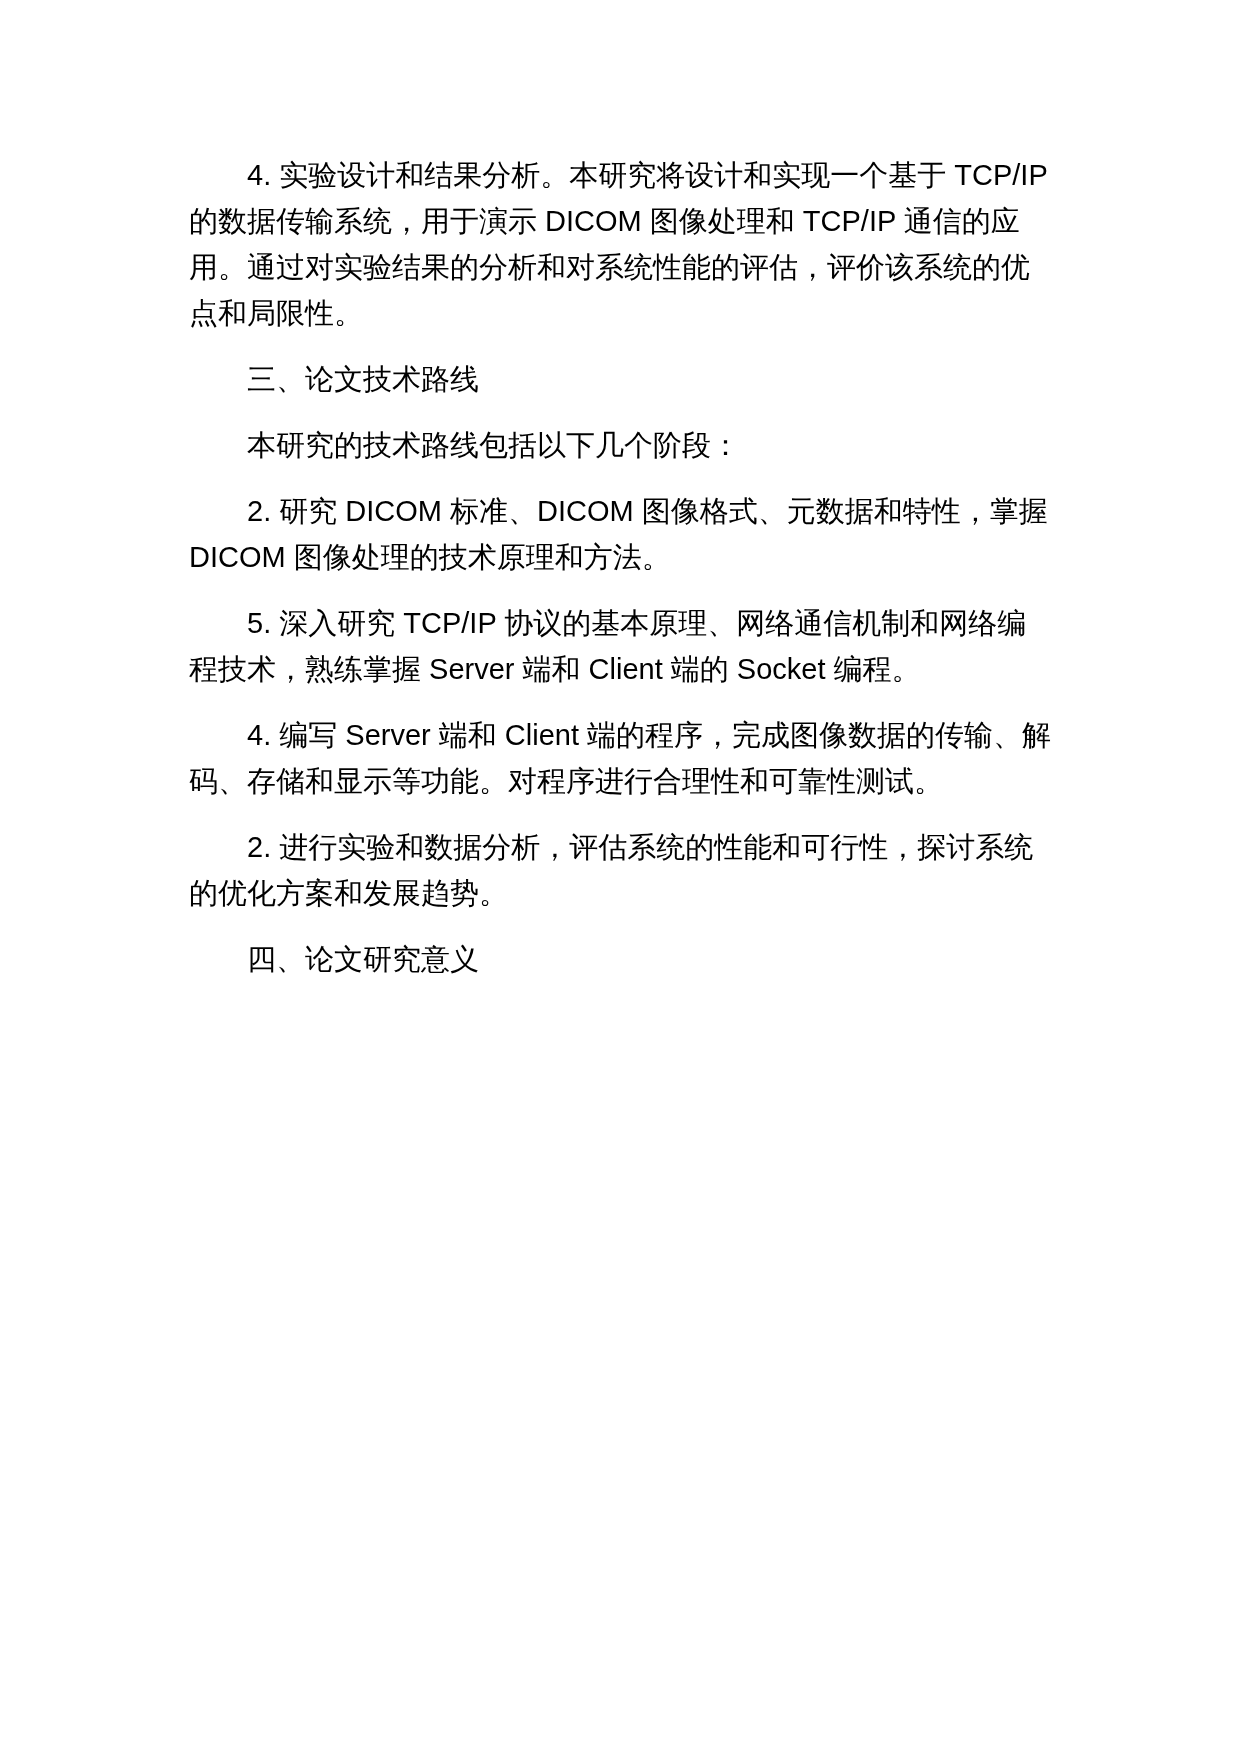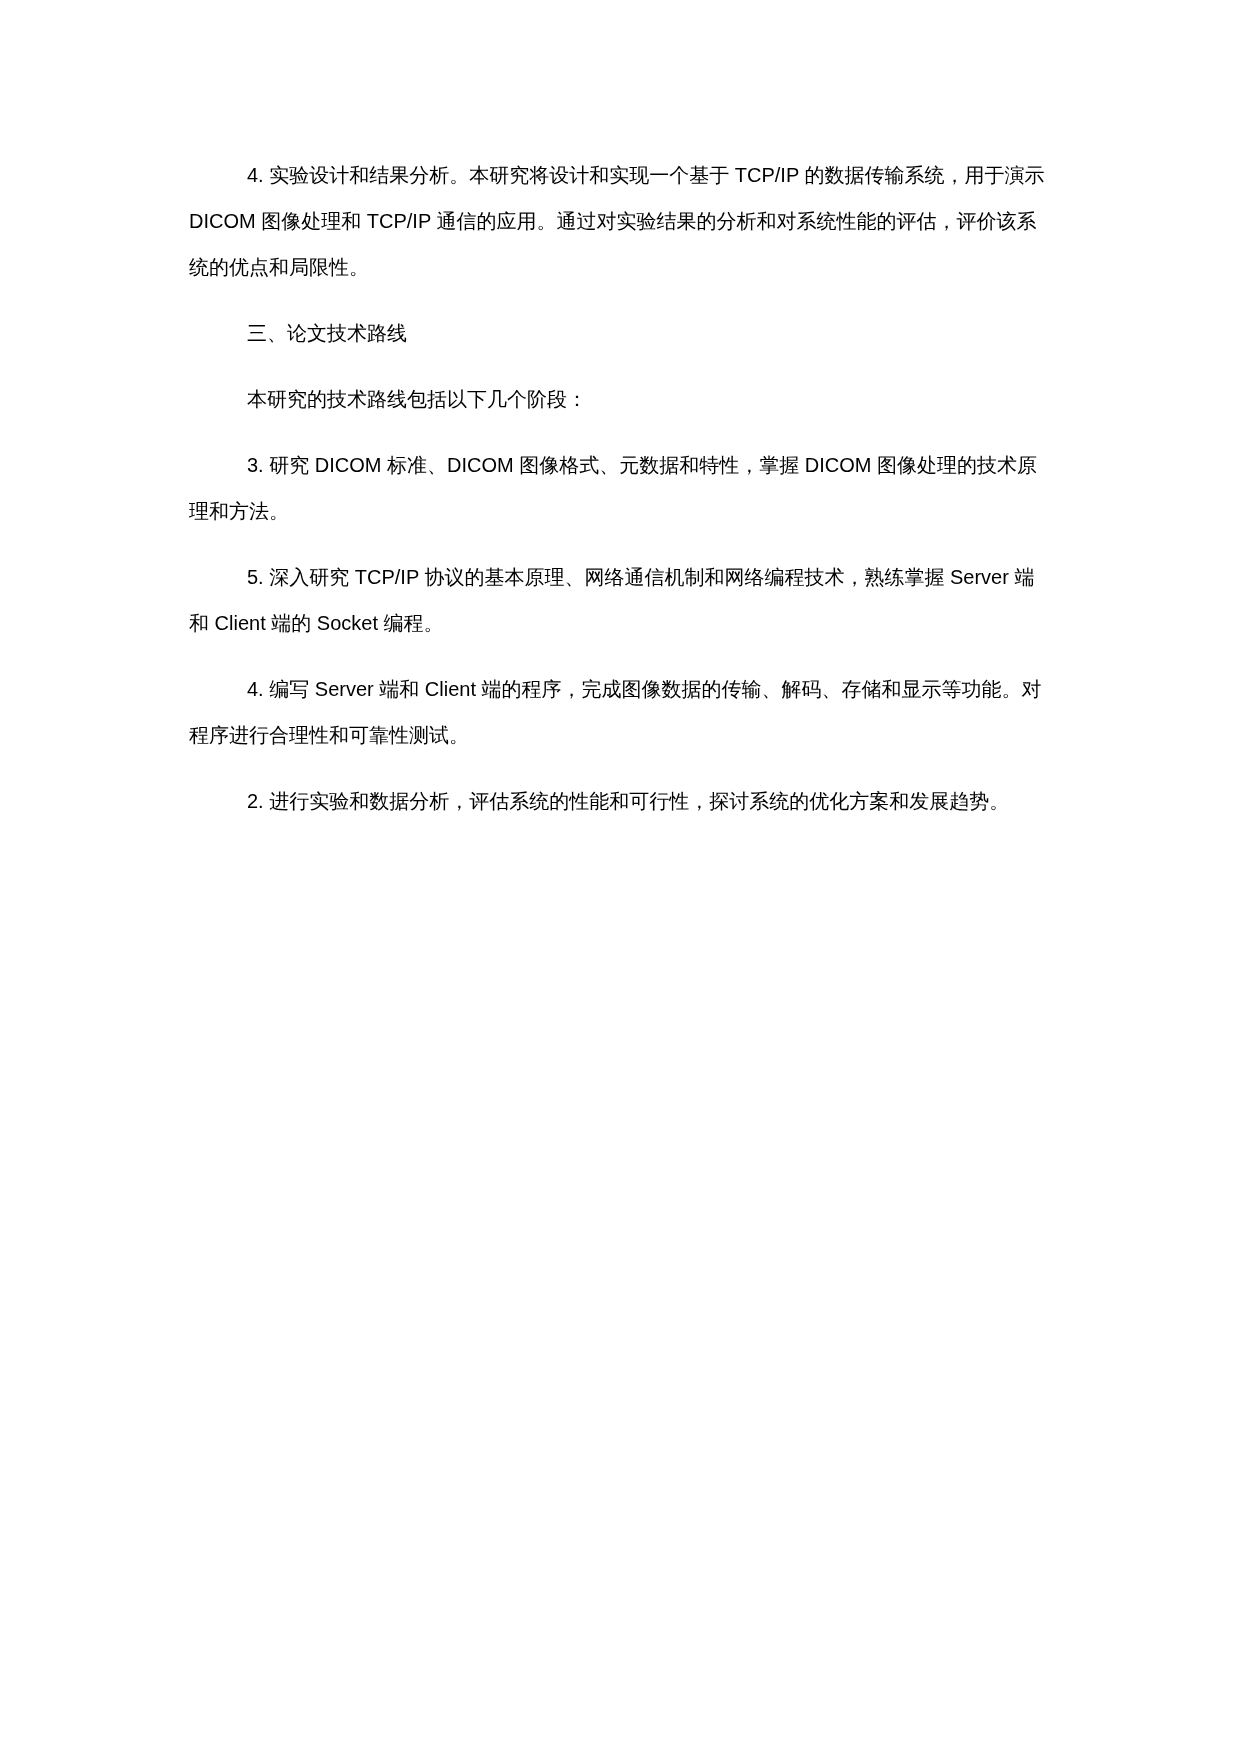--- a/index.html
+++ b/index.html
@@ -9,21 +9,21 @@
   }
   .page {
     position: relative;
     box-sizing: border-box;
     width: 1241px;
     height: 1754px;
     background: #ffffff;
     color: #000000;
     padding: 152px 188px 0 189px;
     font-family: "Liberation Sans", "DejaVu Sans", sans-serif;
-    font-size: 20px;
+    font-size: 29px;
     line-height: 46px;
     overflow: hidden;
   }
   .para {
     margin: 0 0 20px 0;
     text-indent: 58px;
     text-align: left;
     word-break: normal;
     overflow-wrap: break-word;
     white-space: normal;
@@ -35,23 +35,24 @@
 </head>
 <body>
 
 <div class="page">
   <p class="para">4. 实验设计和结果分析。本研究将设计和实现一个基于 TCP/IP 的数据传输系统，用于演示 DICOM 图像处理和 TCP/IP 通信的应用。通过对实验结果的分析和对系统性能的评估，评价该系统的优点和局限性。</p>
 
   <p class="para heading">三、论文技术路线</p>
 
   <p class="para">本研究的技术路线包括以下几个阶段：</p>
 
-  <p class="para">3. 研究 DICOM 标准、DICOM 图像格式、元数据和特性，掌握 DICOM 图像处理的技术原理和方法。</p>
+  <p class="para">2. 研究 DICOM 标准、DICOM 图像格式、元数据和特性，掌握 DICOM 图像处理的技术原理和方法。</p>
 
   <p class="para">5. 深入研究 TCP/IP 协议的基本原理、网络通信机制和网络编程技术，熟练掌握 Server 端和 Client 端的 Socket 编程。</p>
 
 
   <p class="para">4. 编写 Server 端和 Client 端的程序，完成图像数据的传输、解码、存储和显示等功能。对程序进行合理性和可靠性测试。</p>
 
   <p class="para">2. 进行实验和数据分析，评估系统的性能和可行性，探讨系统的优化方案和发展趋势。</p>
 
+  <p class="para heading">四、论文研究意义</p>
 
 </div>
 
 </body></html>

